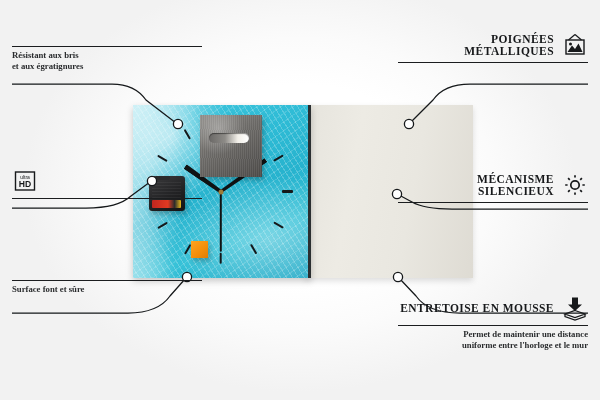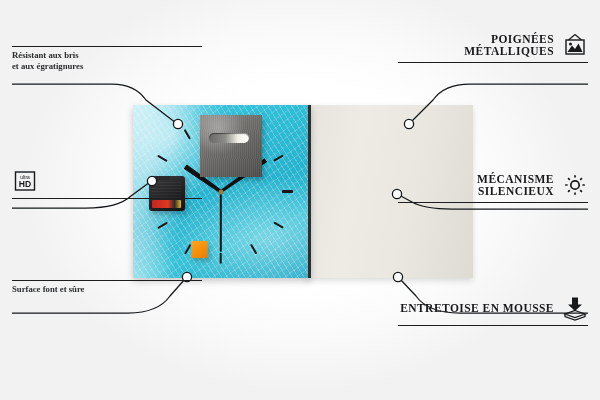--- a/index.html
+++ b/index.html
@@ -228,15 +228,16 @@
       <span class="f-icon">
         <svg viewBox="0 0 26 26" width="26" height="26">
           <path d="M10 2.5 h6 v7 h4 L13 16 L6 9.5 h4 Z" fill="#17191b"></path>
           <path d="M13 15.5 L23 19 L13 22.5 L3 19 Z" fill="none" stroke="#17191b" stroke-width="1.3"></path>
           <path d="M3 19 v2.5 L13 25 L23 21.5 V19" fill="none" stroke="#17191b" stroke-width="1.3"></path>
         </svg>
       </span>
       <span class="f-title">ENTRETOISE EN MOUSSE</span>
     </div>
     <div class="f-rule"></div>
+    <div class="f-sub">Permet de maintenir une distance<br>uniforme entre l'horloge et le mur</div>
   </div>
 
 </div>
 
 </body></html>

